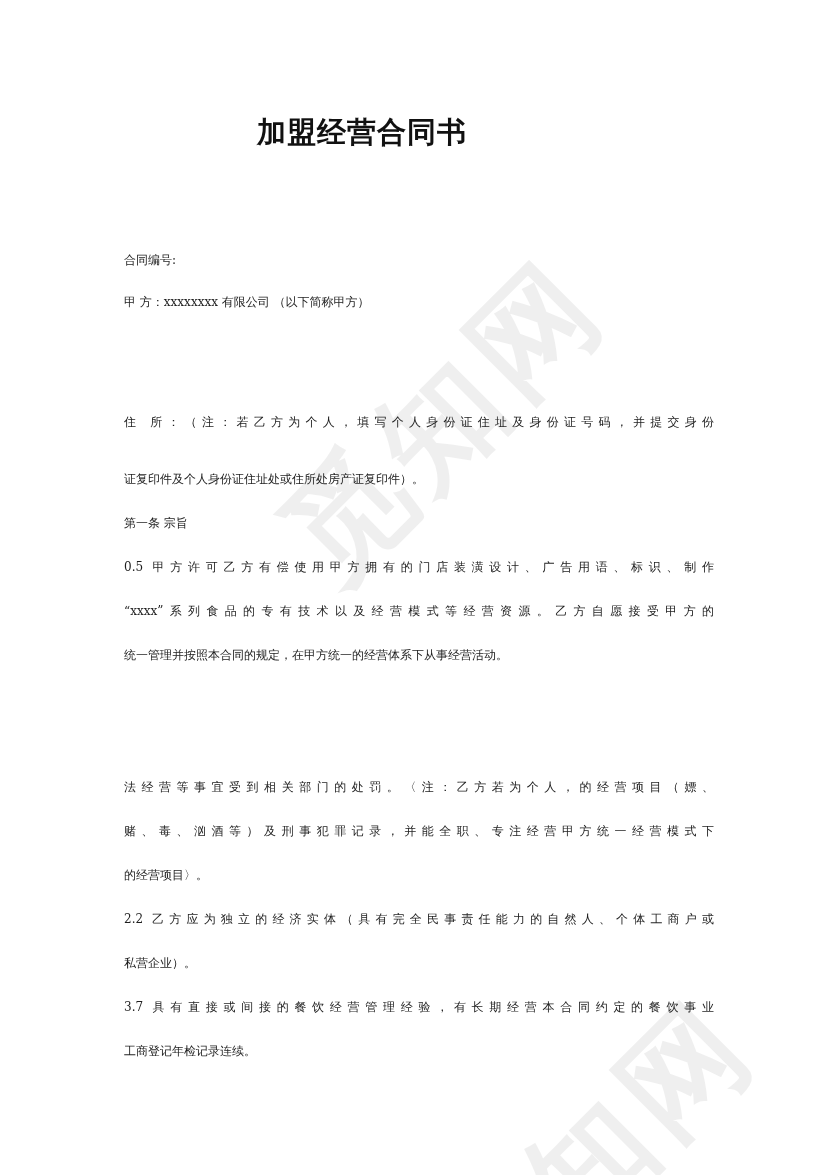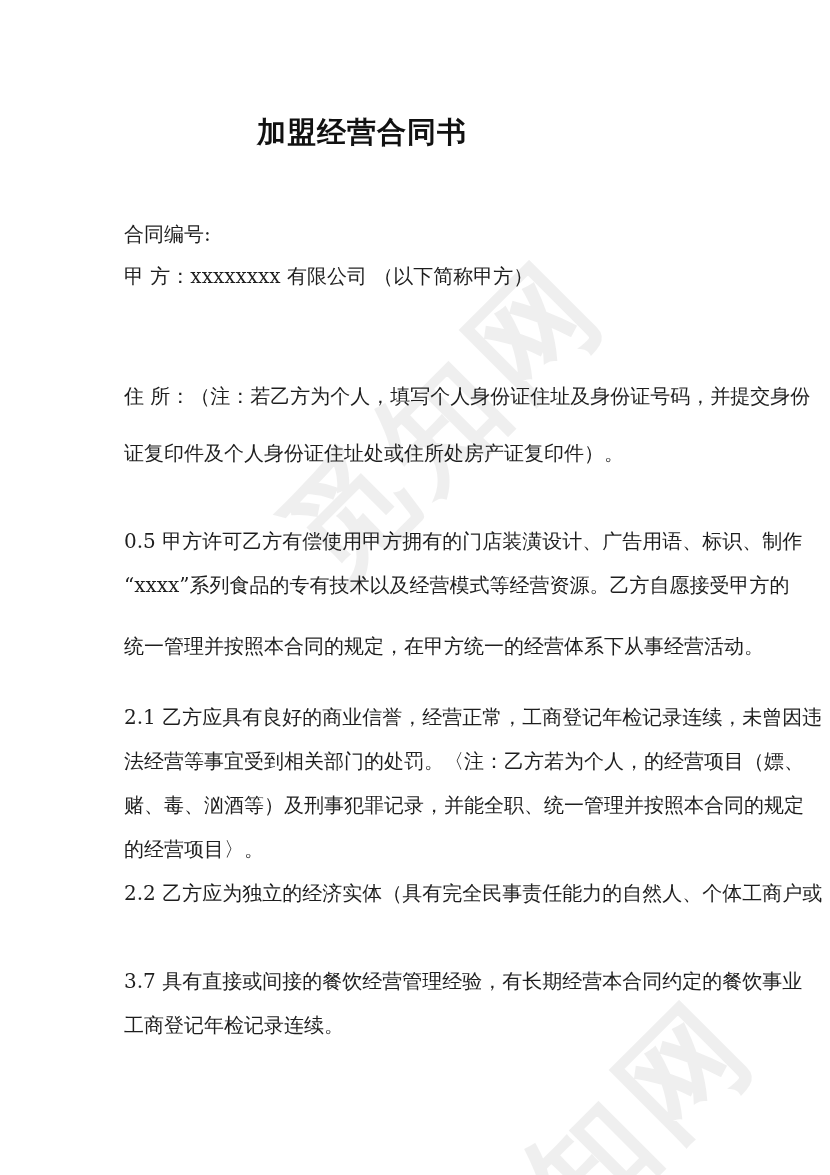--- a/index.html
+++ b/index.html
@@ -45,24 +45,25 @@
       font-family: "DejaVu Sans", "Liberation Sans", sans-serif;
       font-weight: bold;
       font-size: 29px;
       letter-spacing: 1px;
       color: #111;
     }
     .line {
       position: absolute;
       left: 124px;
       width: 590px;
-      font-size: 20px;
+      font-size: 12px;
       line-height: 20px;
       white-space: nowrap;
       color: #1e1e1e;
+      margin-top: 26px;
     }
     .justify {
       text-align: justify;
       text-align-last: justify;
     }
   </style>
 </head>
 <body>
 
 <div class="page">
@@ -70,27 +71,28 @@
   <div class="watermark wm-1">觅知网</div>
   <div class="watermark wm-2">觅知网</div>
 
   <div class="title">加盟经营合同书</div>
 
   <div class="line" style="top:224px;">合同编号:</div>
   <div class="line" style="top:266px;">甲 方：xxxxxxxx 有限公司 （以下简称甲方）</div>
   <div class="line justify" style="top:386px;">住 所：（注：若乙方为个人，填写个人身份证住址及身份证号码，并提交身份</div>
   <div class="line" style="top:443px;">证复印件及个人身份证住址处或住所处房产证复印件）。</div>
 
+  <div class="line" style="top:487px;">第一条 宗旨</div>
   <div class="line justify" style="top:531px;">0.5 甲方许可乙方有偿使用甲方拥有的门店装潢设计、广告用语、标识、制作</div>
   <div class="line justify" style="top:575px;">“xxxx”系列食品的专有技术以及经营模式等经营资源。乙方自愿接受甲方的</div>
-  <div class="line" style="top:636px;">统一管理并按照本合同的规定，在甲方统一的经营体系下从事经营活动。</div>
+  <div class="line" style="top:619px;">统一管理并按照本合同的规定，在甲方统一的经营体系下从事经营活动。</div>
 
-  <div class="line justify" style="top:707px;">2.1 乙方应具有良好的商业信誉，经营正常，工商登记年检记录连续，未曾因违</div>
   <div class="line justify" style="top:751px;">法经营等事宜受到相关部门的处罚。〈注：乙方若为个人，的经营项目（嫖、</div>
-  <div class="line justify" style="top:795px;">赌、毒、汹酒等）及刑事犯罪记录，并能全职、统一管理并按照本合同的规定</div>
+  <div class="line justify" style="top:795px;">赌、毒、汹酒等）及刑事犯罪记录，并能全职、专注经营甲方统一经营模式下</div>
   <div class="line" style="top:839px;">的经营项目〉。</div>
 
   <div class="line justify" style="top:883px;">2.2 乙方应为独立的经济实体（具有完全民事责任能力的自然人、个体工商户或</div>
+  <div class="line" style="top:927px;">私营企业）。</div>
 
   <div class="line justify" style="top:971px;">3.7 具有直接或间接的餐饮经营管理经验，有长期经营本合同约定的餐饮事业</div>
   <div class="line" style="top:1015px;">工商登记年检记录连续。</div>
 
 </div>
 
 </body></html>

